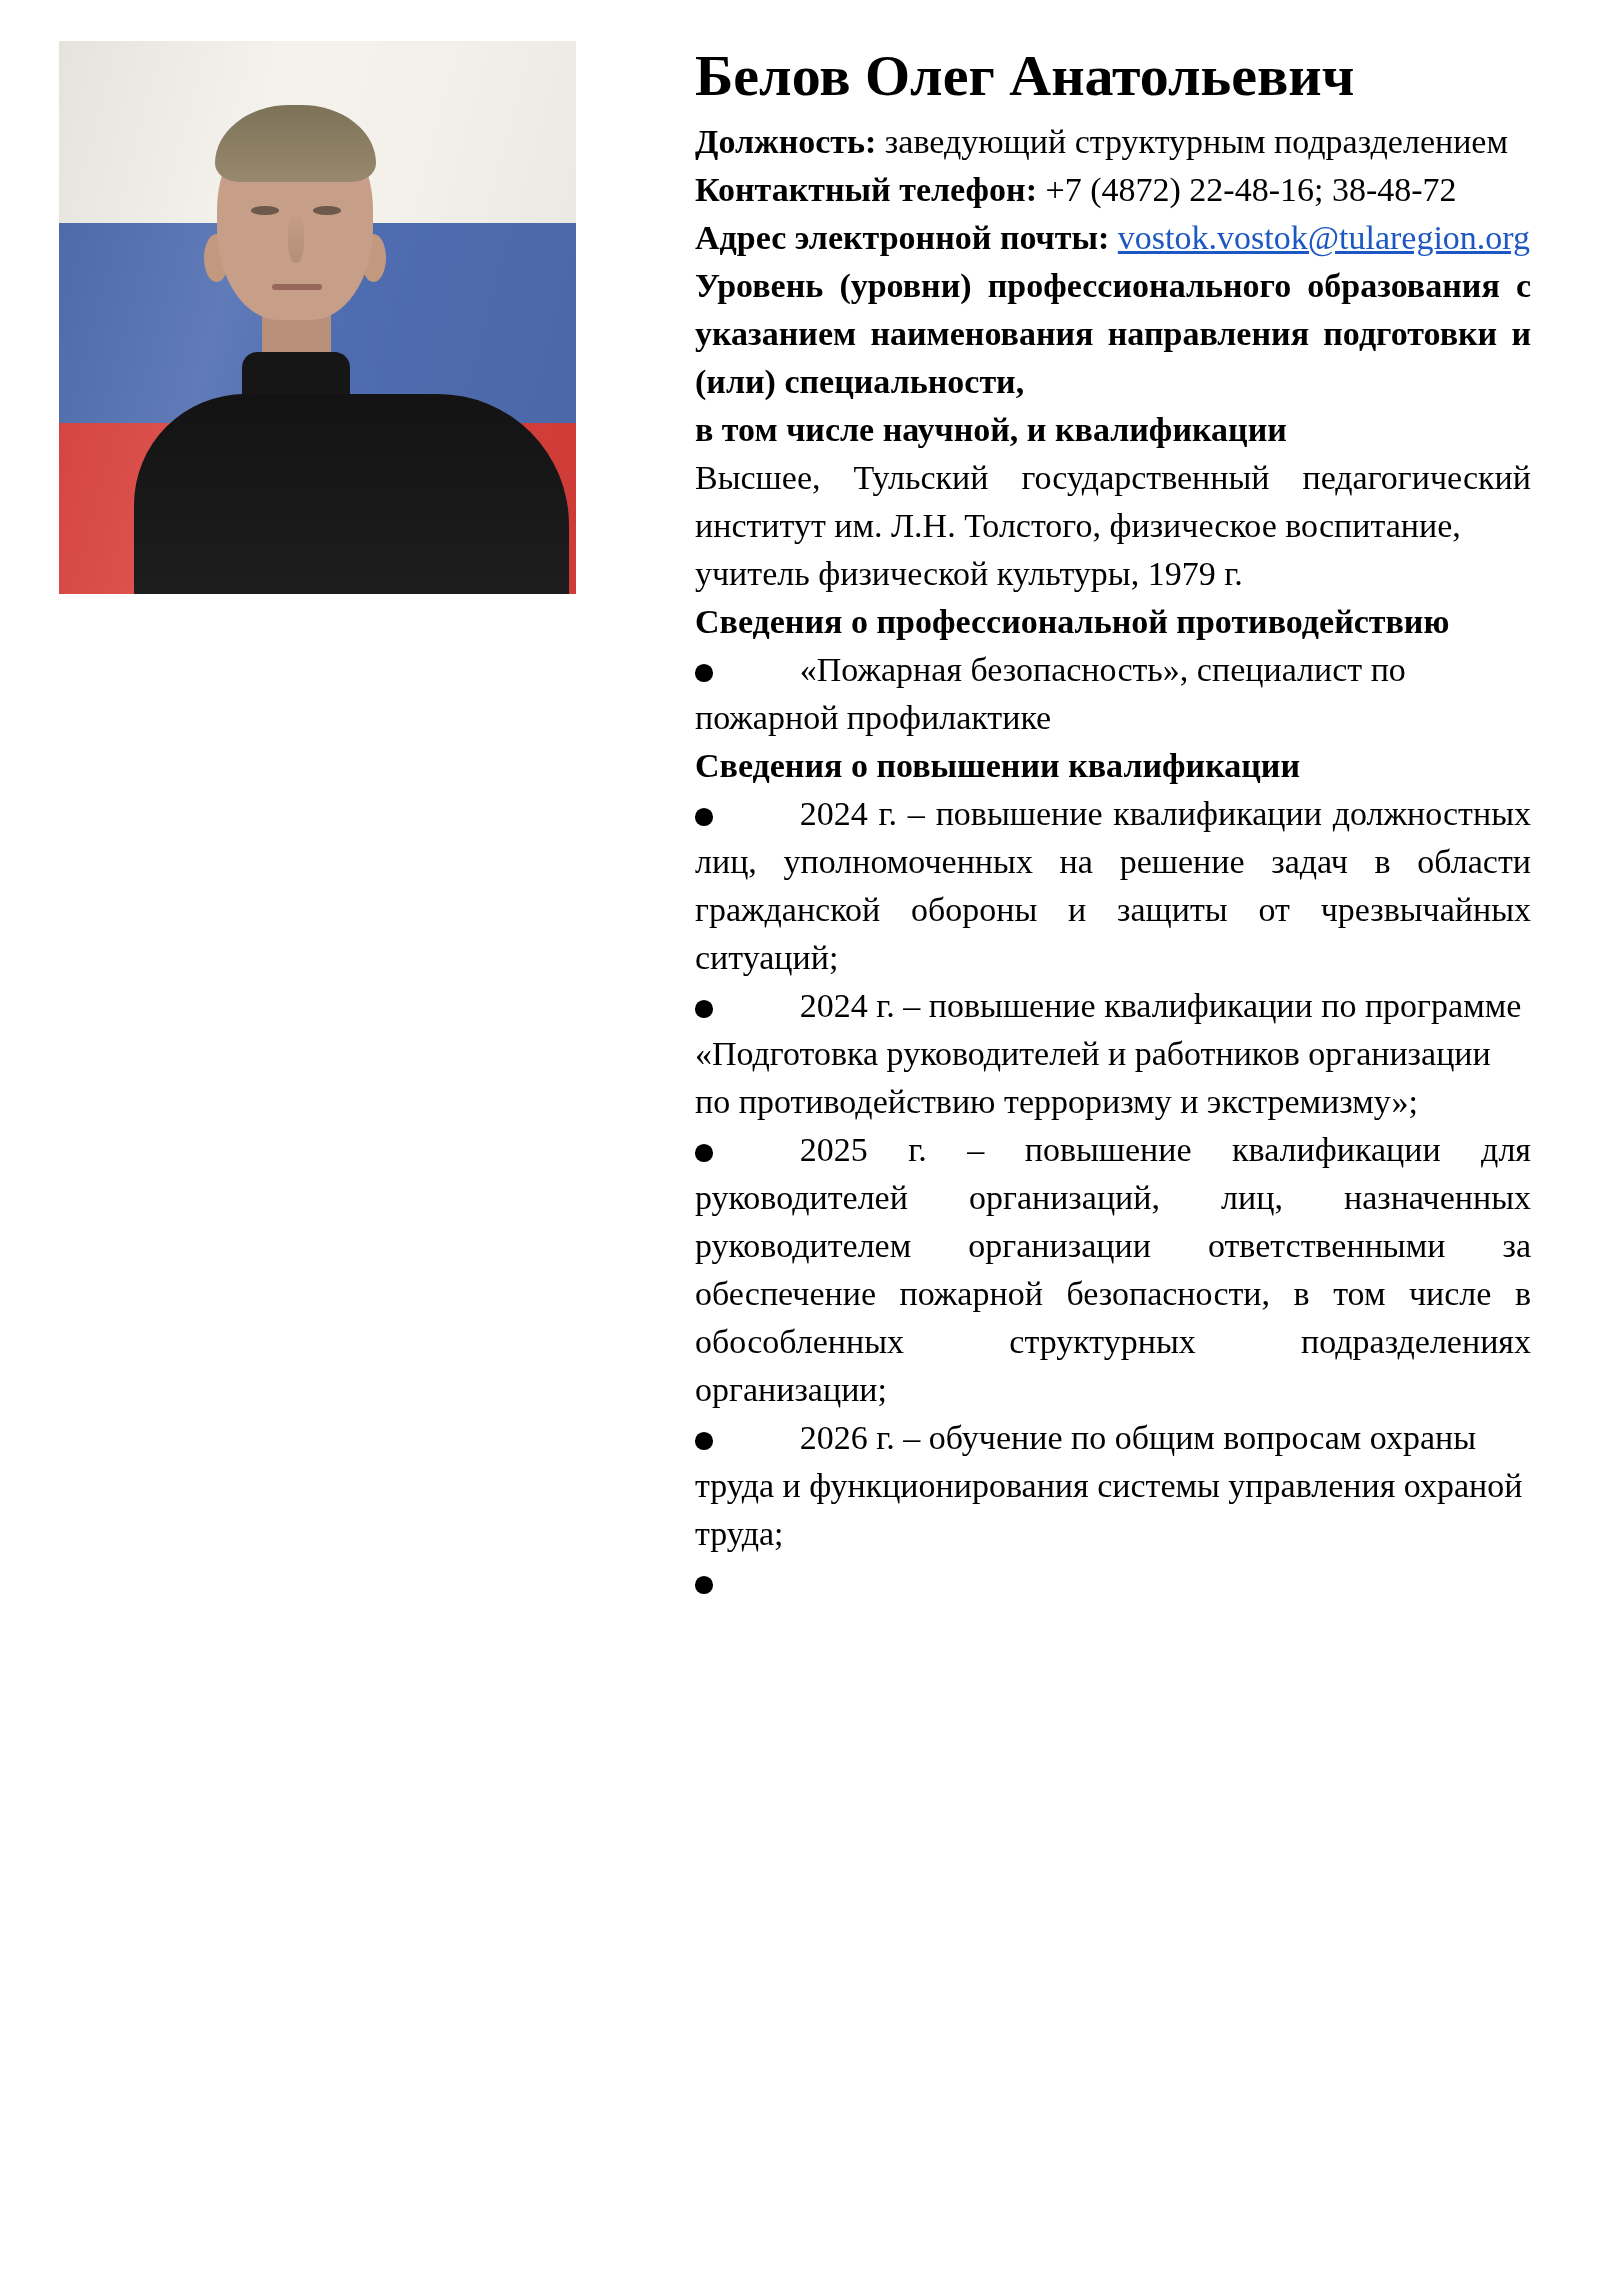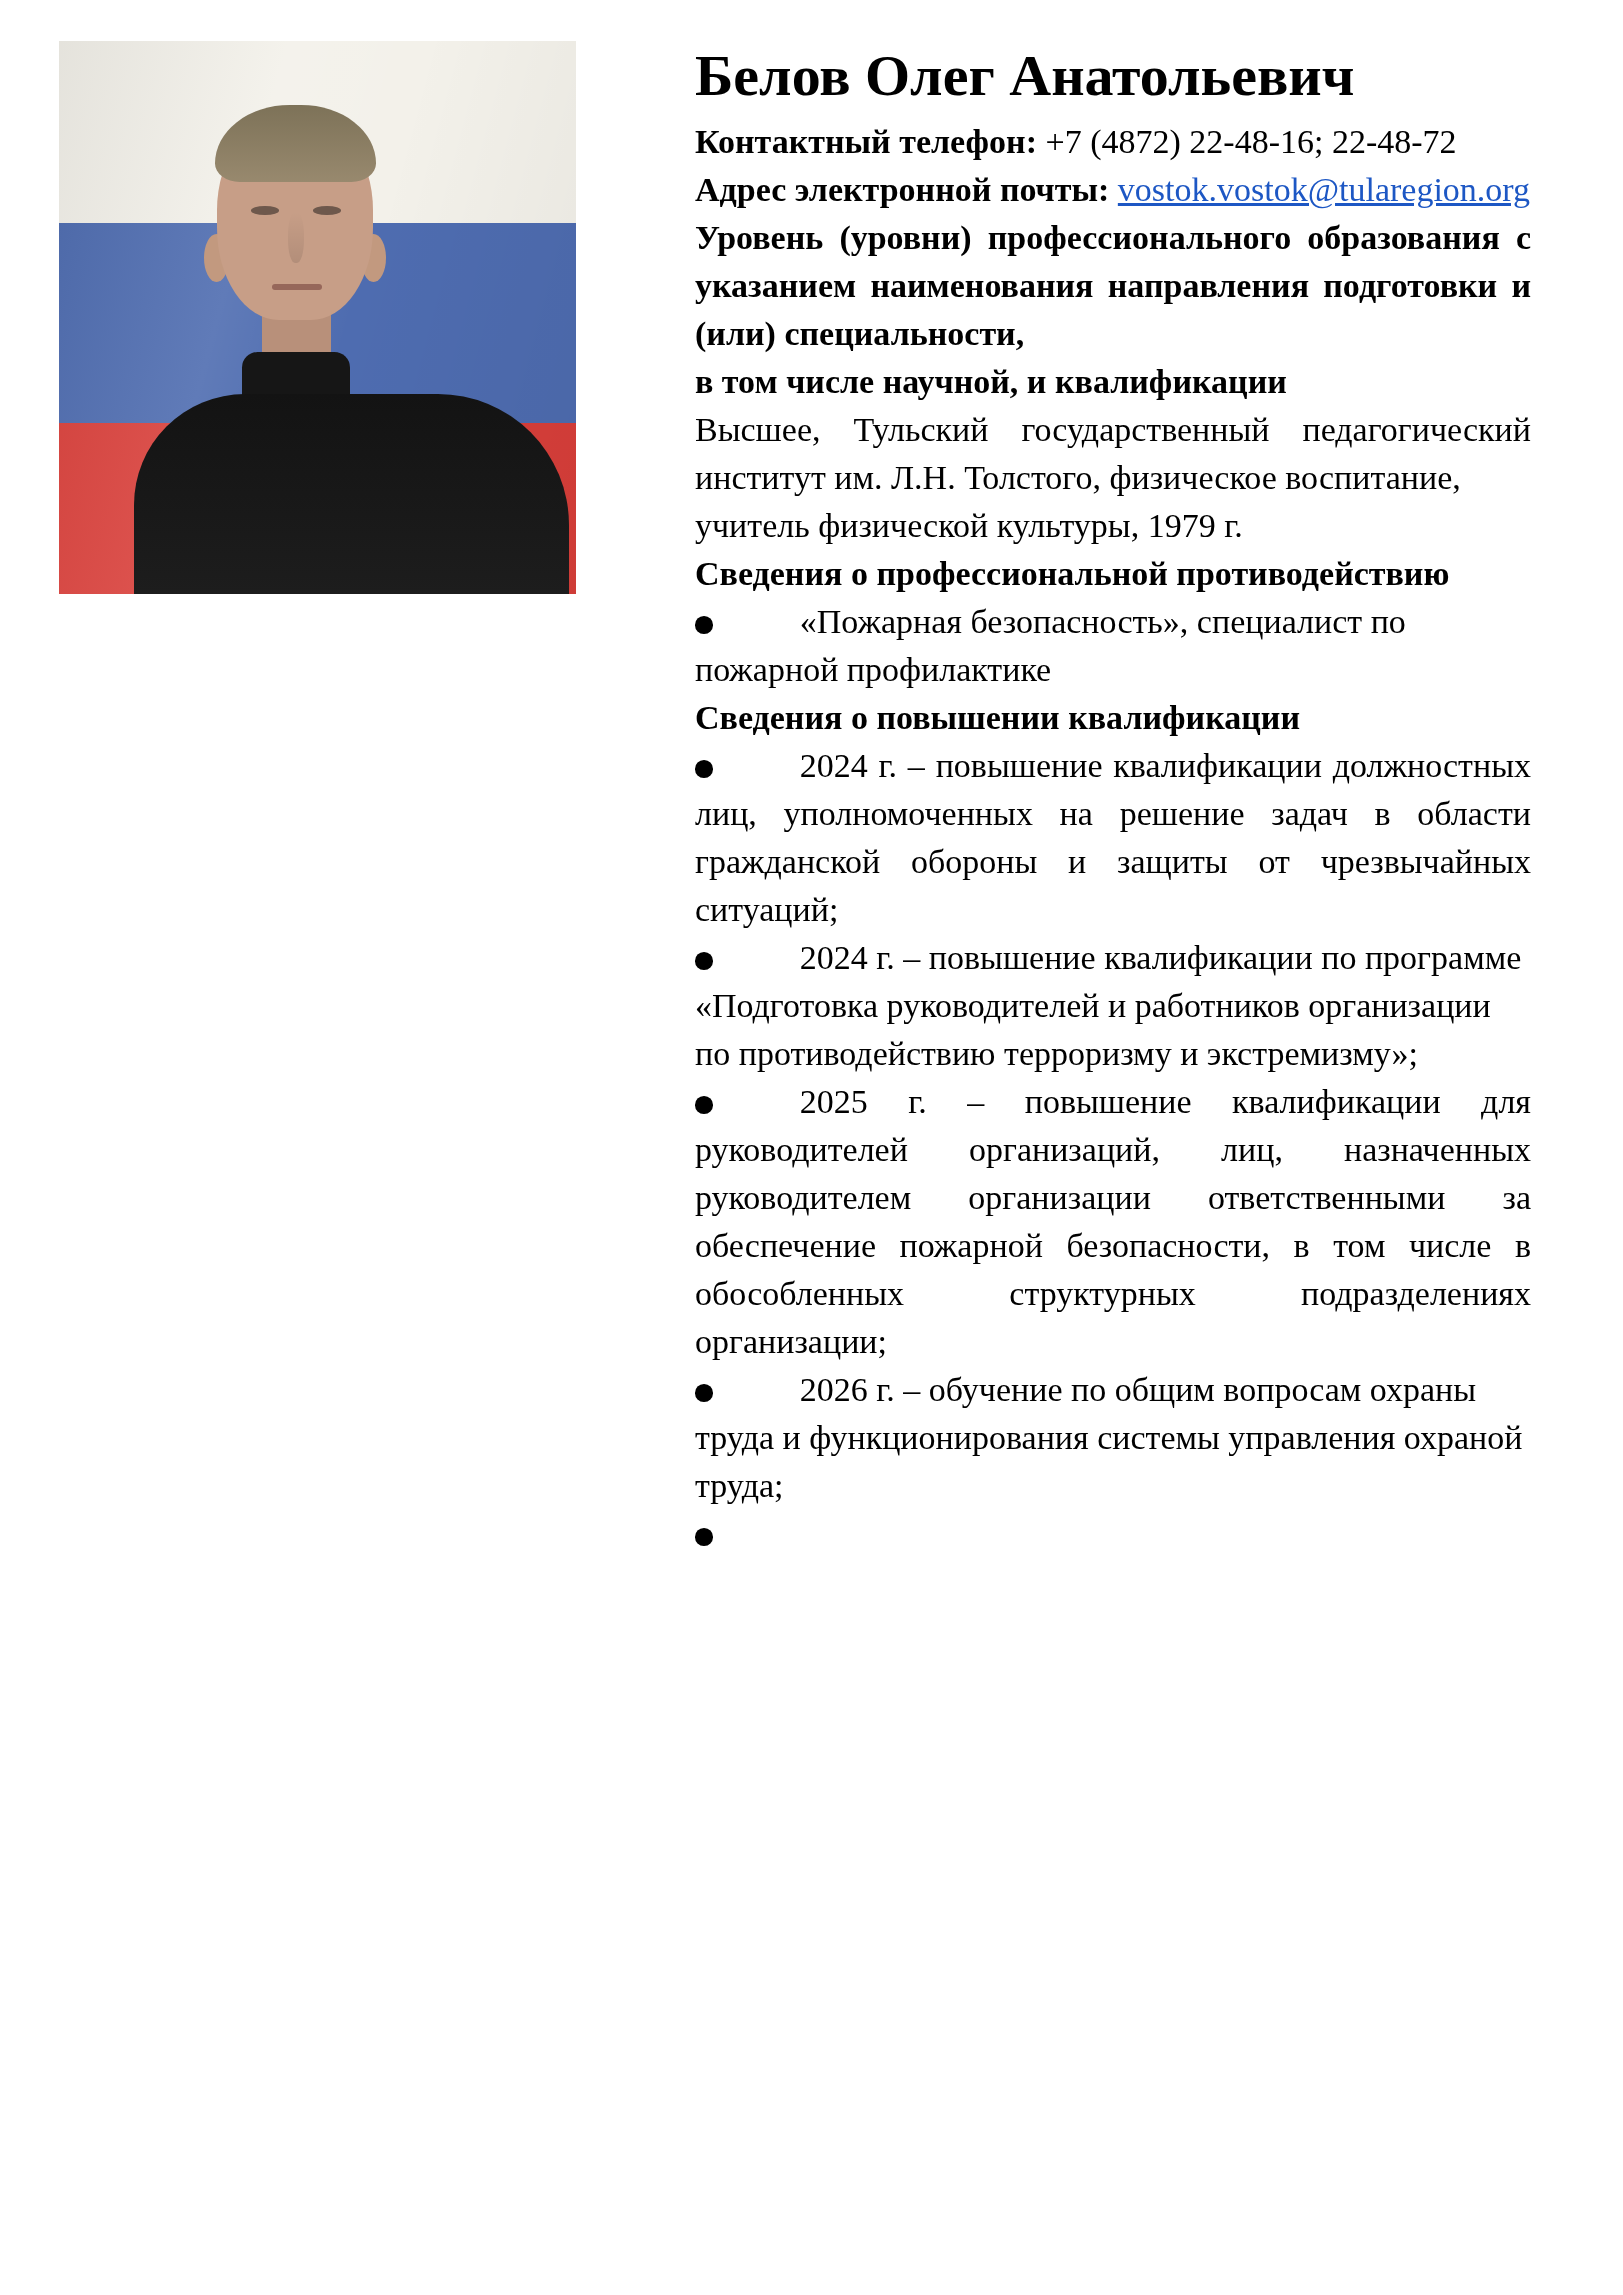--- a/index.html
+++ b/index.html
@@ -78,22 +78,23 @@
       <div class="mouth"></div>
       <div class="collar"></div>
       <div class="torso"></div>
     </div>
   </div>
 
   <div class="content">
 
     <h1>Белов Олег Анатольевич</h1>
 
+    <p class="jst"><b>Должность:</b> <span>заведующий структурным подразделением</span></p>
 
-    <p class="nowrap"><b>Контактный телефон:</b> <span>+7 (4872) 22-48-16; 22-48-72</span></p>
+    <p class="nowrap"><b>Контактный телефон:</b> <span>+7 (4872) 22-48-16; 38-48-72</span></p>
 
     <p class="jst"><b>Адрес электронной почты:</b> <a class="link" href="#">vostok.vostok@tularegion.org</a></p>
 
     <p class="bold jst pre edu-h">Уровень (уровни) профессионального образования с указанием наименования направления подготовки и (или) специальности,
 в том числе научной, и квалификации</p>
 
     <p class="jst pre">Высшее, Тульский государственный педагогический институт им. Л.Н. Толстого, физическое воспитание,
 учитель физической культуры, 1979 г.</p>
 
     <p class="bold ret-h">Сведения о профессиональной противодействию</p>

